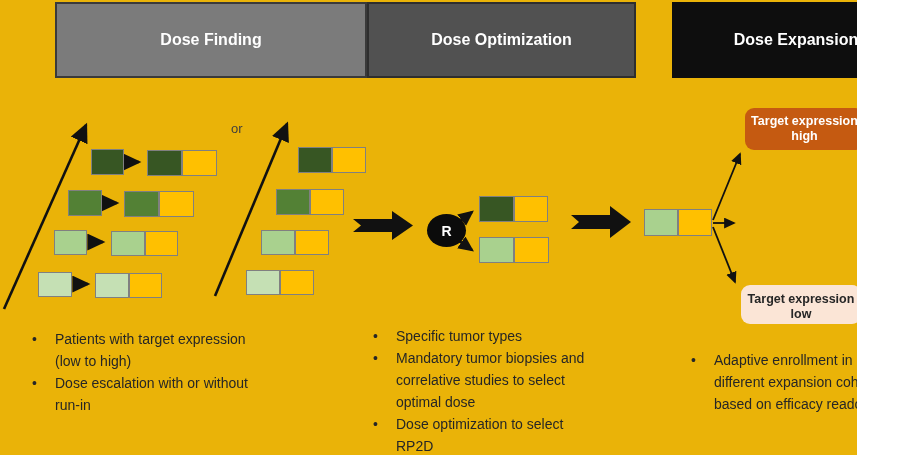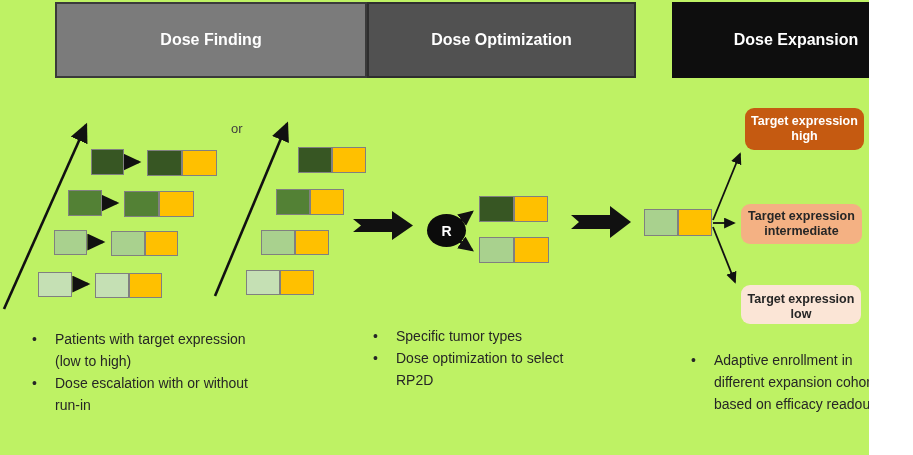--- a/index.html
+++ b/index.html
@@ -1,19 +1,18 @@
 <!DOCTYPE html>
 <html><head>
 <meta charset="utf-8">
 <style>
   html,body{margin:0;padding:0;background:#ffffff;}
   .canvas{
-    position:relative;width:857px;height:455px;background:#bef264;overflow:hidden;
+    position:relative;width:857px;height:455px;background:#eab308;overflow:hidden;
     font-family:"Liberation Sans", sans-serif;
-    padding-left:12px;
   }
   
   .phase{position:absolute;top:2px;height:76px;box-sizing:border-box;display:flex;align-items:center;justify-content:center;}
   .phase span{color:#ffffff;font-weight:bold;font-size:16px;}
   .phase.p1{left:55px;width:312px;background:#7b7b7b;border:2px solid #3a3a3a;}
   .phase.p2{left:367px;width:269px;background:#515151;border:2px solid #2e2e2e;}
   .phase.p3{left:636px;width:248px;background:#0e0e0e;border:2px solid #0e0e0e;margin-left:36px;}
   
   .box{position:absolute;box-sizing:border-box;border:1px solid #808080;}
   .pair{position:absolute;display:flex;}
@@ -143,32 +142,30 @@
   </div>
 
   <div class="pair" style="left:644px;top:209px;width:68px;height:27px;">
     <span class="half g2"></span>
       <span class="half y"></span>
   </div>
 
   <div class="cohort high">
     <span>Target expression high</span>
   </div>
-  <div class="cohort mid">
-    <span>Target expression intermediate</span>
-  </div>
   <div class="cohort low">
     <span>Target expression low</span>
   </div>
 
   <ul class="notes n1">
     <li>Patients with target expression (low to high)</li>
     <li>Dose escalation with or without run-in</li>
   </ul>
   <ul class="notes n2">
     <li>Specific tumor types</li>
+    <li>Mandatory tumor biopsies and correlative studies to select optimal dose</li>
     <li>Dose optimization to select RP2D</li>
   </ul>
   <ul class="notes n3">
     <li>Adaptive enrollment in different expansion cohorts based on efficacy readout</li>
   </ul>
 
 </div>
 
 </body></html>

